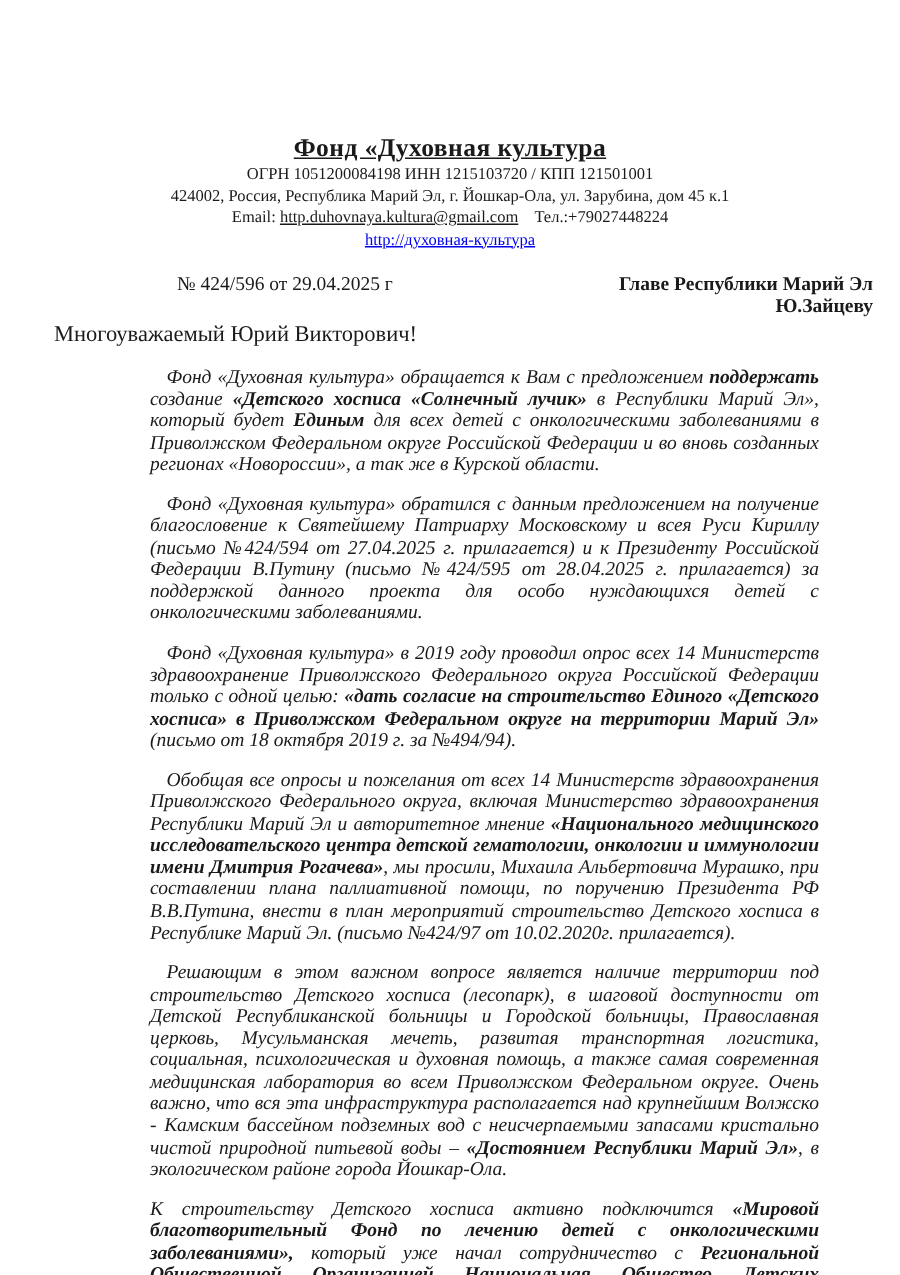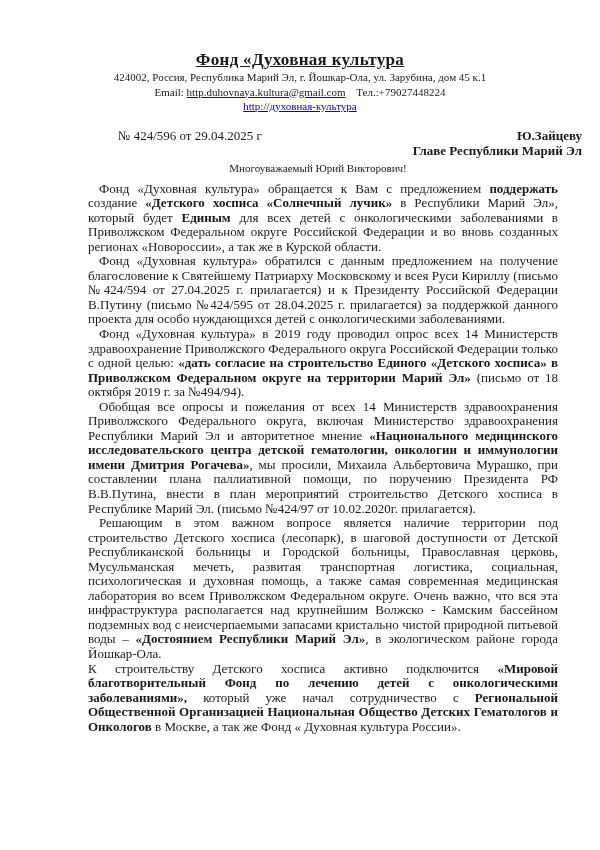--- a/index.html
+++ b/index.html
@@ -13,20 +13,21 @@
     height: 850px;
     background: #ffffff;
     font-family: "Liberation Serif", "DejaVu Serif", serif;
     color: #1a1a1a;
     overflow: hidden;
     margin: 0 auto;
   }
   .header {
     padding-top: 50px;
     text-align: center;
+    margin-top: 39px;
   }
   .org-title {
     font-size: 17px;
     font-weight: bold;
     text-decoration: underline;
     letter-spacing: 0.3px;
   }
   .org-line {
     font-size: 11px;
     line-height: 13.5px;
@@ -55,63 +56,64 @@
     font-size: 13px;
     line-height: 15px;
   }
   .addressee {
     text-align: right;
     font-size: 13px;
     font-weight: bold;
     line-height: 15px;
   }
   .salutation {
-    text-align: center;
-    font-size: 11px;
+    font-size: 15px;
     margin-top: 4px;
     margin-left: 36px;
   }
   .letter-body {
     margin: 8px auto 0 88px;
     width: 470px;
     font-size: 13px;
     line-height: 14.55px;
     text-align: justify;
   }
   .letter-body p {
-    margin: 0;
+    margin: 12px;
     text-indent: 11px;
+    font-style: italic;
   }
   .letter-body p.no-indent {
     text-indent: 0;
   }
 </style>
 </head>
 <body>
 
 <div class="page">
 
   <div class="header">
     <div class="org-title">Фонд «Духовная культура</div>
+    <div class="org-line">ОГРН 1051200084198 ИНН 1215103720 / КПП 121501001</div>
     <div class="org-line">424002, Россия, Республика Марий Эл, г. Йошкар-Ола, ул. Зарубина, дом 45 к.1</div>
     <div class="org-line">
       <span>Email:</span>
       <span class="email-link">http.duhovnaya.kultura@gmail.com</span>
       <span class="phone">Тел.:+79027448224</span>
     </div>
     <div class="org-line">
       <span class="website-link">http://духовная-культура</span>
     </div>
   </div>
 
   <div class="ref-row">
     <div class="ref-number">№ 424/596 от 29.04.2025 г</div>
     <div class="addressee">
+      <div>Главе Республики Марий Эл</div>
       <div>Ю.Зайцеву</div>
-      <div>Главе Республики Марий Эл</div>
     </div>
   </div>
 
   <div class="salutation">Многоуважаемый Юрий Викторович!</div>
 
   <div class="letter-body">
     <p><span>Фонд «Духовная культура» обращается к Вам с предложением </span><span style="font-weight: bold;">поддержать</span><span> создание </span><span style="font-weight: bold;">«Детского хосписа «Солнечный лучик»</span><span> в Республики Марий Эл», который будет </span><span style="font-weight: bold;">Единым</span><span> для всех детей с  онкологическими заболеваниями в Приволжском Федеральном округе Российской Федерации и  во вновь созданных регионах «Новороссии», а так же  в Курской области.</span></p>
     <p><span>Фонд «Духовная культура» обратился с данным предложением на получение благословение  к Святейшему Патриарху Московскому и всея Руси Кириллу (письмо №424/594 от 27.04.2025 г. прилагается) и к Президенту Российской Федерации В.Путину (письмо №424/595 от 28.04.2025 г. прилагается) за поддержкой данного проекта для особо нуждающихся детей с онкологическими заболеваниями.</span></p>
     <p><span>Фонд «Духовная культура» в 2019 году проводил опрос всех 14 Министерств здравоохранение Приволжского Федерального округа  Российской Федерации  только с одной целью: </span><span style="font-weight: bold;">«дать согласие на строительство Единого «Детского хосписа» в Приволжском Федеральном округе на территории Марий Эл»</span><span> (письмо от 18 октября 2019 г. за №494/94).</span></p>
     <p><span>Обобщая все опросы и пожелания от всех 14 Министерств здравоохранения Приволжского Федерального округа, включая Министерство здравоохранения Республики Марий Эл и авторитетное мнение </span><span style="font-weight: bold;">«Национального медицинского исследовательского центра детской гематологии, онкологии и иммунологии имени Дмитрия Рогачева»</span><span>,  мы просили, Михаила Альбертовича Мурашко, при составлении плана паллиативной помощи, по поручению Президента РФ В.В.Путина, внести в план мероприятий строительство  Детского хосписа в Республике Марий Эл. (письмо №424/97 от 10.02.2020г. прилагается).</span></p>

